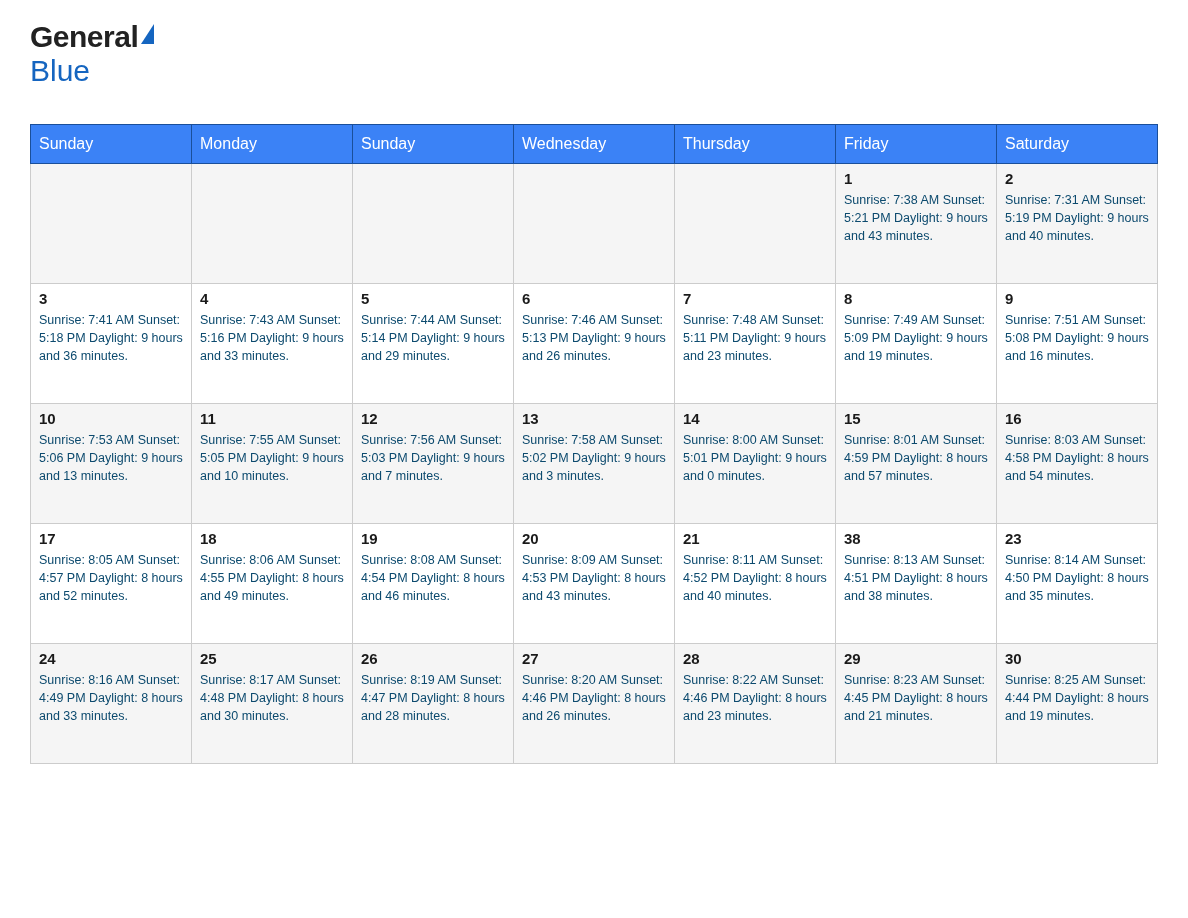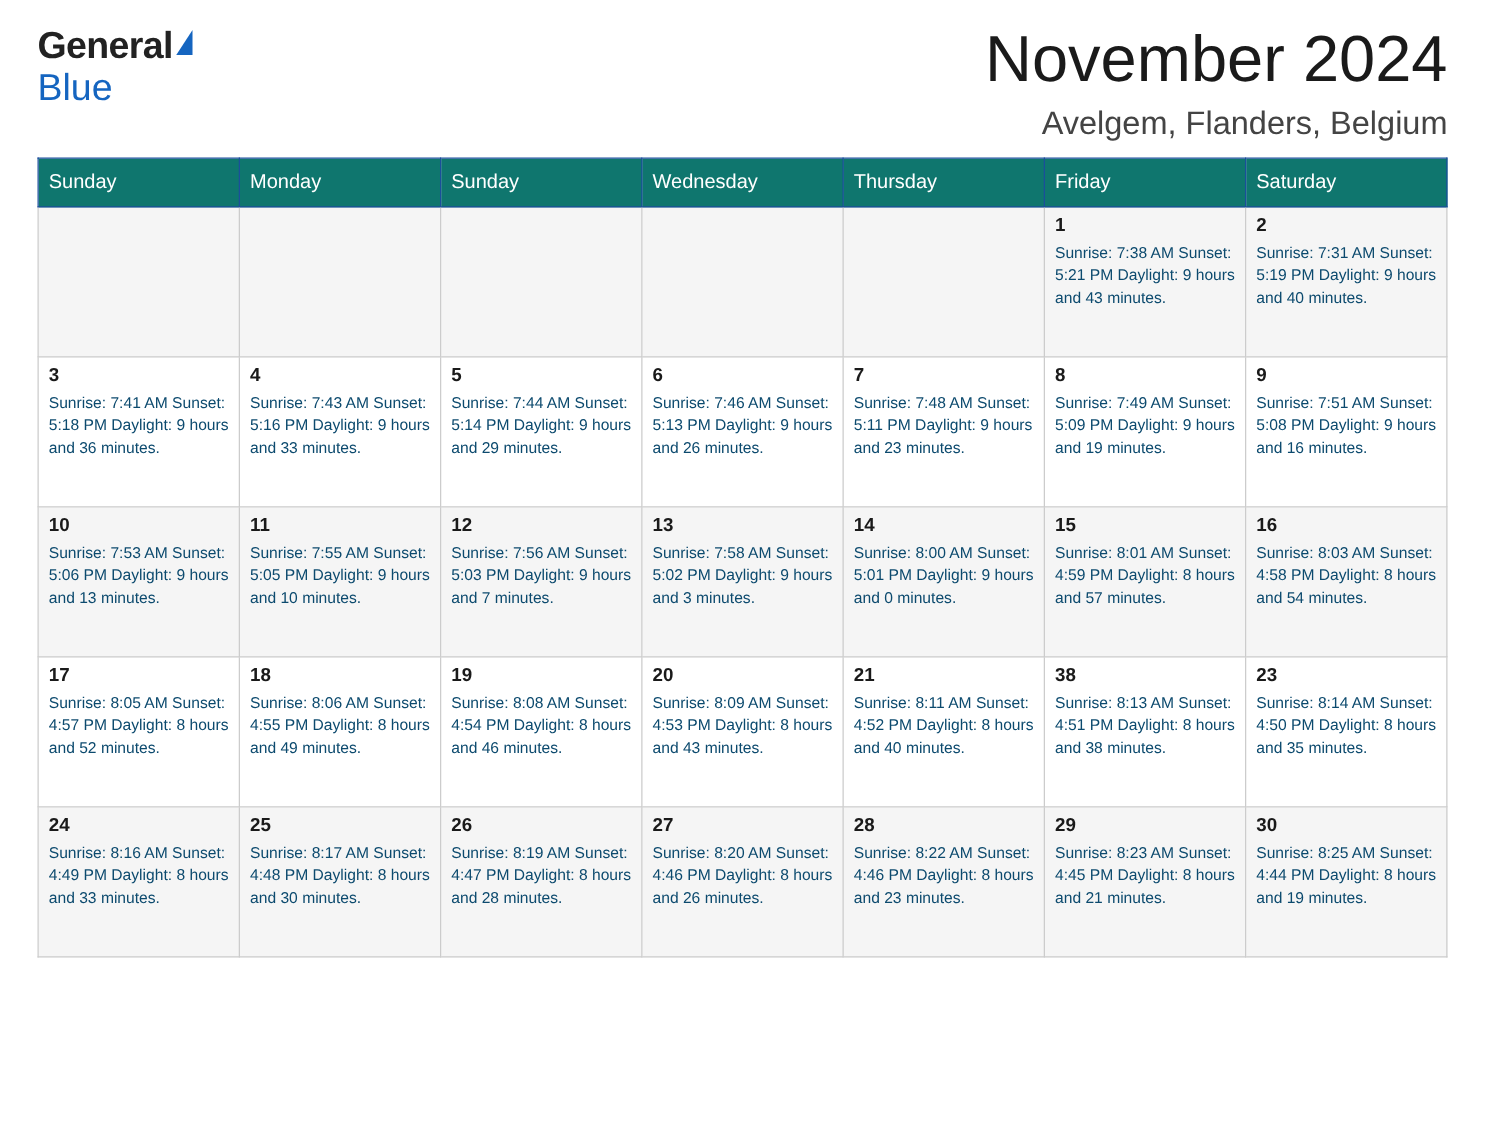--- a/index.html
+++ b/index.html
@@ -7,21 +7,21 @@
       font-family: Arial, sans-serif;
       background: #fff;
       padding: 20px 30px;
       width: 1188px;
       min-height: 918px;
     }
     .header-area {
       display: flex;
       justify-content: space-between;
       align-items: flex-start;
-      margin-bottom: 12px;
+      margin-bottom: 36px;
     }
     .title-area {
       text-align: right;
     }
     .page-title {
       font-size: 52px;
       font-weight: normal;
       color: #1a1a1a;
       line-height: 1.1;
     }
@@ -29,21 +29,21 @@
       font-size: 26px;
       color: #444;
       margin-top: 6px;
     }
     .calendar-table {
       width: 100%;
       border-collapse: collapse;
       border: 1px solid #999;
     }
     .calendar-table thead tr th {
-      background-color: #0f766e;
+      background-color: #3b82f6;
       color: #fff;
       padding: 10px 8px;
       font-size: 16px;
       font-weight: normal;
       text-align: left;
       border: 1px solid #1a4f9a;
     }
     .calendar-table tbody tr td {
       vertical-align: top;
       padding: 6px 8px;
@@ -112,24 +112,20 @@
 <div class="header-area">
   <div class="logo-wrapper">
     <div class="logo-row1">
       <span class="logo-text-general">General</span>
       <span class="logo-triangle"></span>
     </div>
     <div>
       <span class="logo-bottom">Blue</span>
     </div>
   </div>
-  <div class="title-area">
-    <div class="page-title">November 2024</div>
-    <div class="subtitle">Avelgem, Flanders, Belgium</div>
-  </div>
 </div>
 
 <table class="calendar-table">
   <thead>
     <tr>
     <th>Sunday</th>
         <th>Monday</th>
         <th>Sunday</th>
         <th>Wednesday</th>
         <th>Thursday</th>

